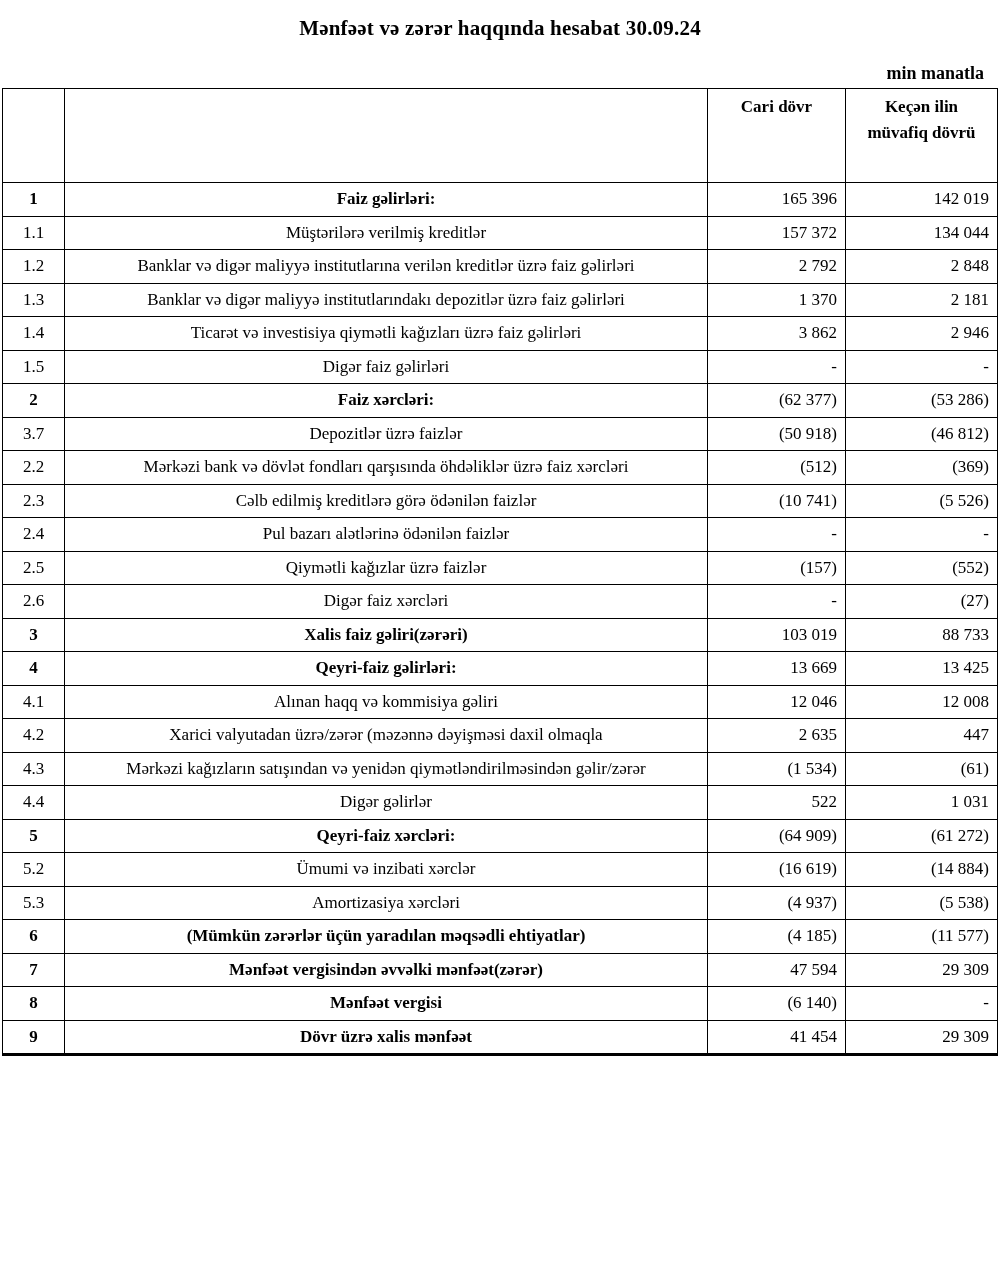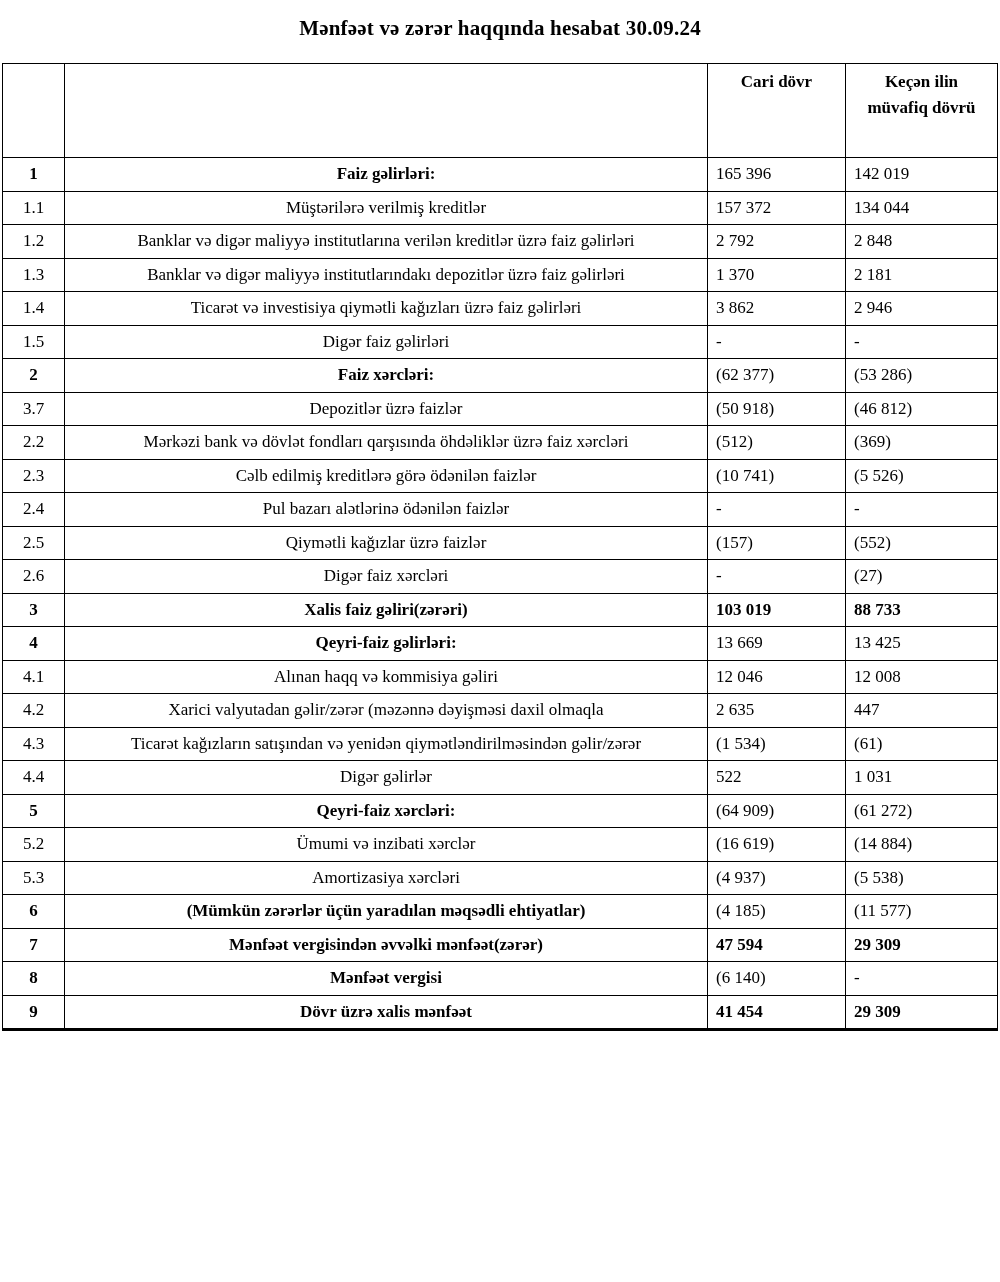--- a/index.html
+++ b/index.html
@@ -52,41 +52,42 @@
   }
   td.col-no {
     text-align: center;
     padding-left: 2px;
     padding-right: 2px;
   }
   td.col-label {
     text-align: center;
   }
   td.col-num {
-    text-align: left;
+    text-align: right;
     padding-right: 10px;
   }
   tr.section-row td.col-no,
   tr.section-row td.col-label {
     font-weight: bold;
   }
   td.bold-val {
-    font-weight: bold;
+    font-weight: normal;
   }
   tr.last-row td {
     border-bottom: 3px solid #000;
   }
 </style>
 </head>
 <body>
 
 <div class="page">
 
   <div class="report-title">Mənfəət və zərər haqqında hesabat 30.09.24</div>
 
+  <div class="unit-label">min manatla</div>
 
   <table class="report">
     <colgroup>
       <col style="width:62px">
       <col>
       <col style="width:138px">
       <col style="width:152px">
     </colgroup>
     <thead>
       <tr>
@@ -188,27 +189,27 @@
           <td class="col-num">13 425</td>
         </tr>
         <tr>
           <td class="col-no">4.1</td>
           <td class="col-label">Alınan haqq və kommisiya gəliri</td>
           <td class="col-num">12 046</td>
           <td class="col-num">12 008</td>
         </tr>
         <tr>
           <td class="col-no">4.2</td>
-          <td class="col-label">Xarici valyutadan gəlir/zərər (məzənnə dəyişməsi daxil olmaqla</td>
+          <td class="col-label">Xarici valyutadan üzrə/zərər (məzənnə dəyişməsi daxil olmaqla</td>
           <td class="col-num">2 635</td>
           <td class="col-num">447</td>
         </tr>
         <tr>
           <td class="col-no">4.3</td>
-          <td class="col-label">Ticarət kağızların satışından və yenidən qiymətləndirilməsindən gəlir/zərər</td>
+          <td class="col-label">Mərkəzi kağızların satışından və yenidən qiymətləndirilməsindən gəlir/zərər</td>
           <td class="col-num">(1 534)</td>
           <td class="col-num">(61)</td>
         </tr>
         <tr>
           <td class="col-no">4.4</td>
           <td class="col-label">Digər gəlirlər</td>
           <td class="col-num">522</td>
           <td class="col-num">1 031</td>
         </tr>
         <tr class="section-row">

